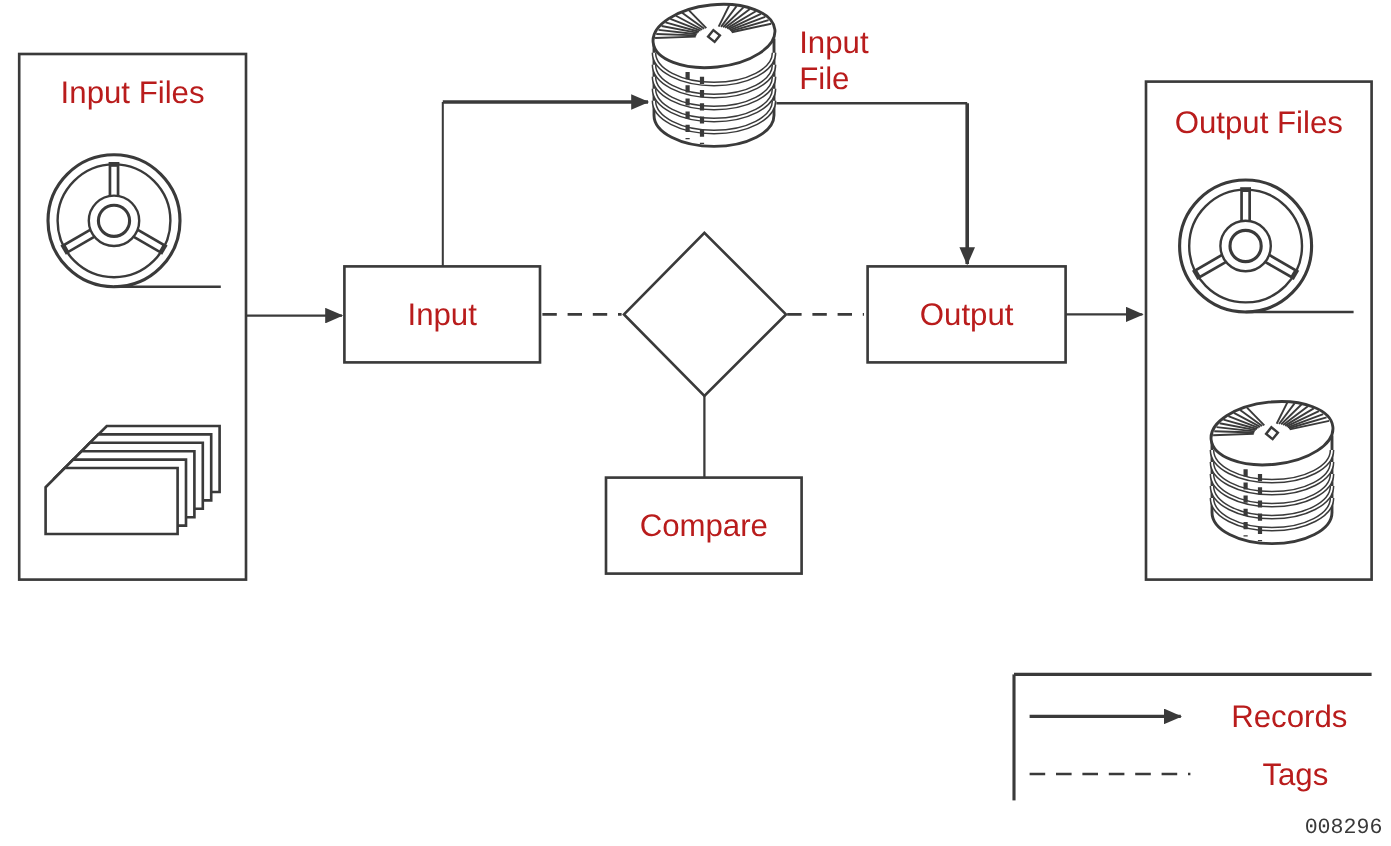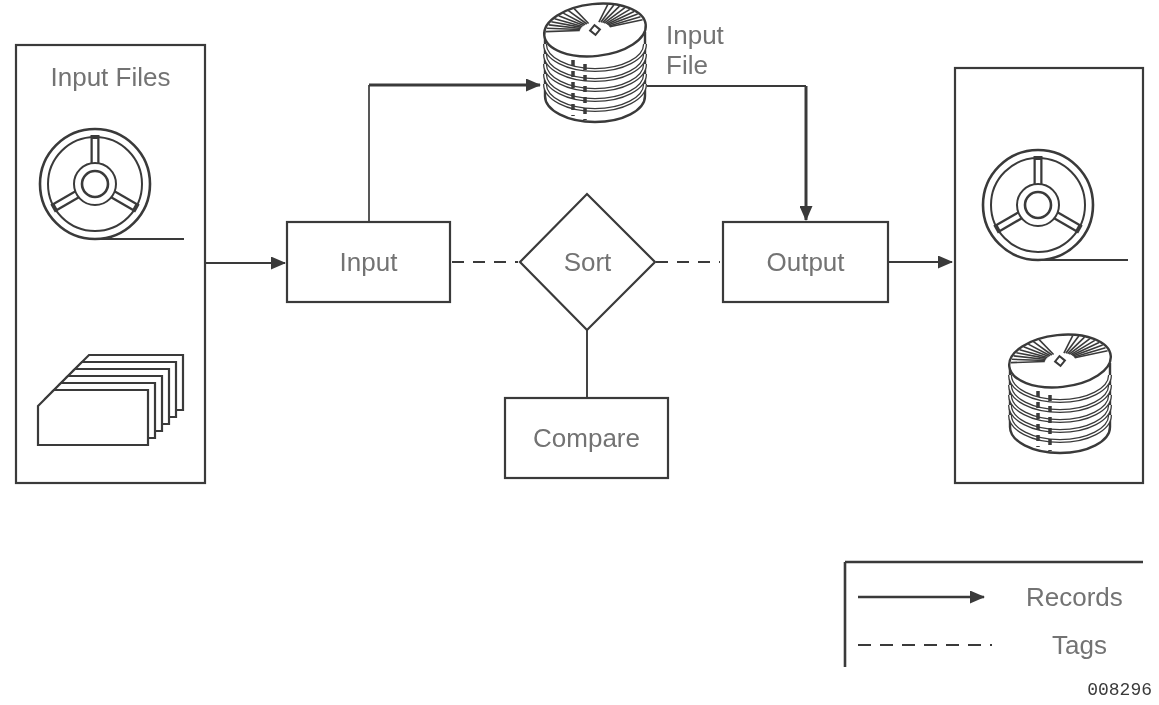--- a/index.html
+++ b/index.html
@@ -3,21 +3,21 @@
 <meta charset="utf-8">
 <style>
   html,body{margin:0;padding:0;background:#ffffff;}
   .canvas{
     position:relative;width:1159px;height:705px;background:#ffffff;overflow:hidden;
     font-family:"Liberation Sans","DejaVu Sans",sans-serif;color:#2e2e2e;
   }
   .canvas svg{position:absolute;left:0;top:0;}
   .label{
     position:absolute;display:flex;align-items:center;justify-content:center;
-    font-size:26px;color:#737373;white-space:nowrap;line-height:30px;
+    font-size:26px;color:#b91c1c;white-space:nowrap;line-height:30px;
   }
   .label.left{justify-content:flex-start;}
   .label.right{justify-content:flex-end;}
   .two-line{flex-direction:column;align-items:flex-start;justify-content:flex-start;}
   .fignum{font-size:18px;color:#3a3a3a;}
 </style>
 </head>
 <body>
 
 <div class="canvas">
@@ -133,24 +133,24 @@
     <g stroke="#3a3a3a">
       <line x1="845" y1="562" x2="1143" y2="562" stroke-width="2.6"></line>
       <line x1="845" y1="562" x2="845" y2="667" stroke-width="2.6"></line>
       <line x1="858" y1="597" x2="984" y2="597" stroke-width="2.6" marker-end="url(#ah)"></line>
       <line x1="858" y1="645" x2="992" y2="645" stroke-width="2.2" stroke-dasharray="13 9"></line>
     </g>
   </svg>
 
   <div class="label" style="left:16px;top:62px;width:189px;height:30px;">Input Files</div>
 
+  <div class="label" style="left:955px;top:87px;width:188px;height:30px;">Output Files</div>
 
   <div class="label" style="left:287px;top:222px;width:163px;height:80px;">Input</div>
 
-  <div class="label" style="left:520px;top:194px;width:135px;height:136px;">Sort</div>
 
   <div class="label" style="left:505px;top:398px;width:163px;height:80px;">Compare</div>
 
   <div class="label" style="left:723px;top:222px;width:165px;height:80px;">Output</div>
 
   <div class="label two-line" style="left:666px;top:20px;width:120px;height:60px;">
     <span>Input</span>
     <span>File</span>
   </div>
 

